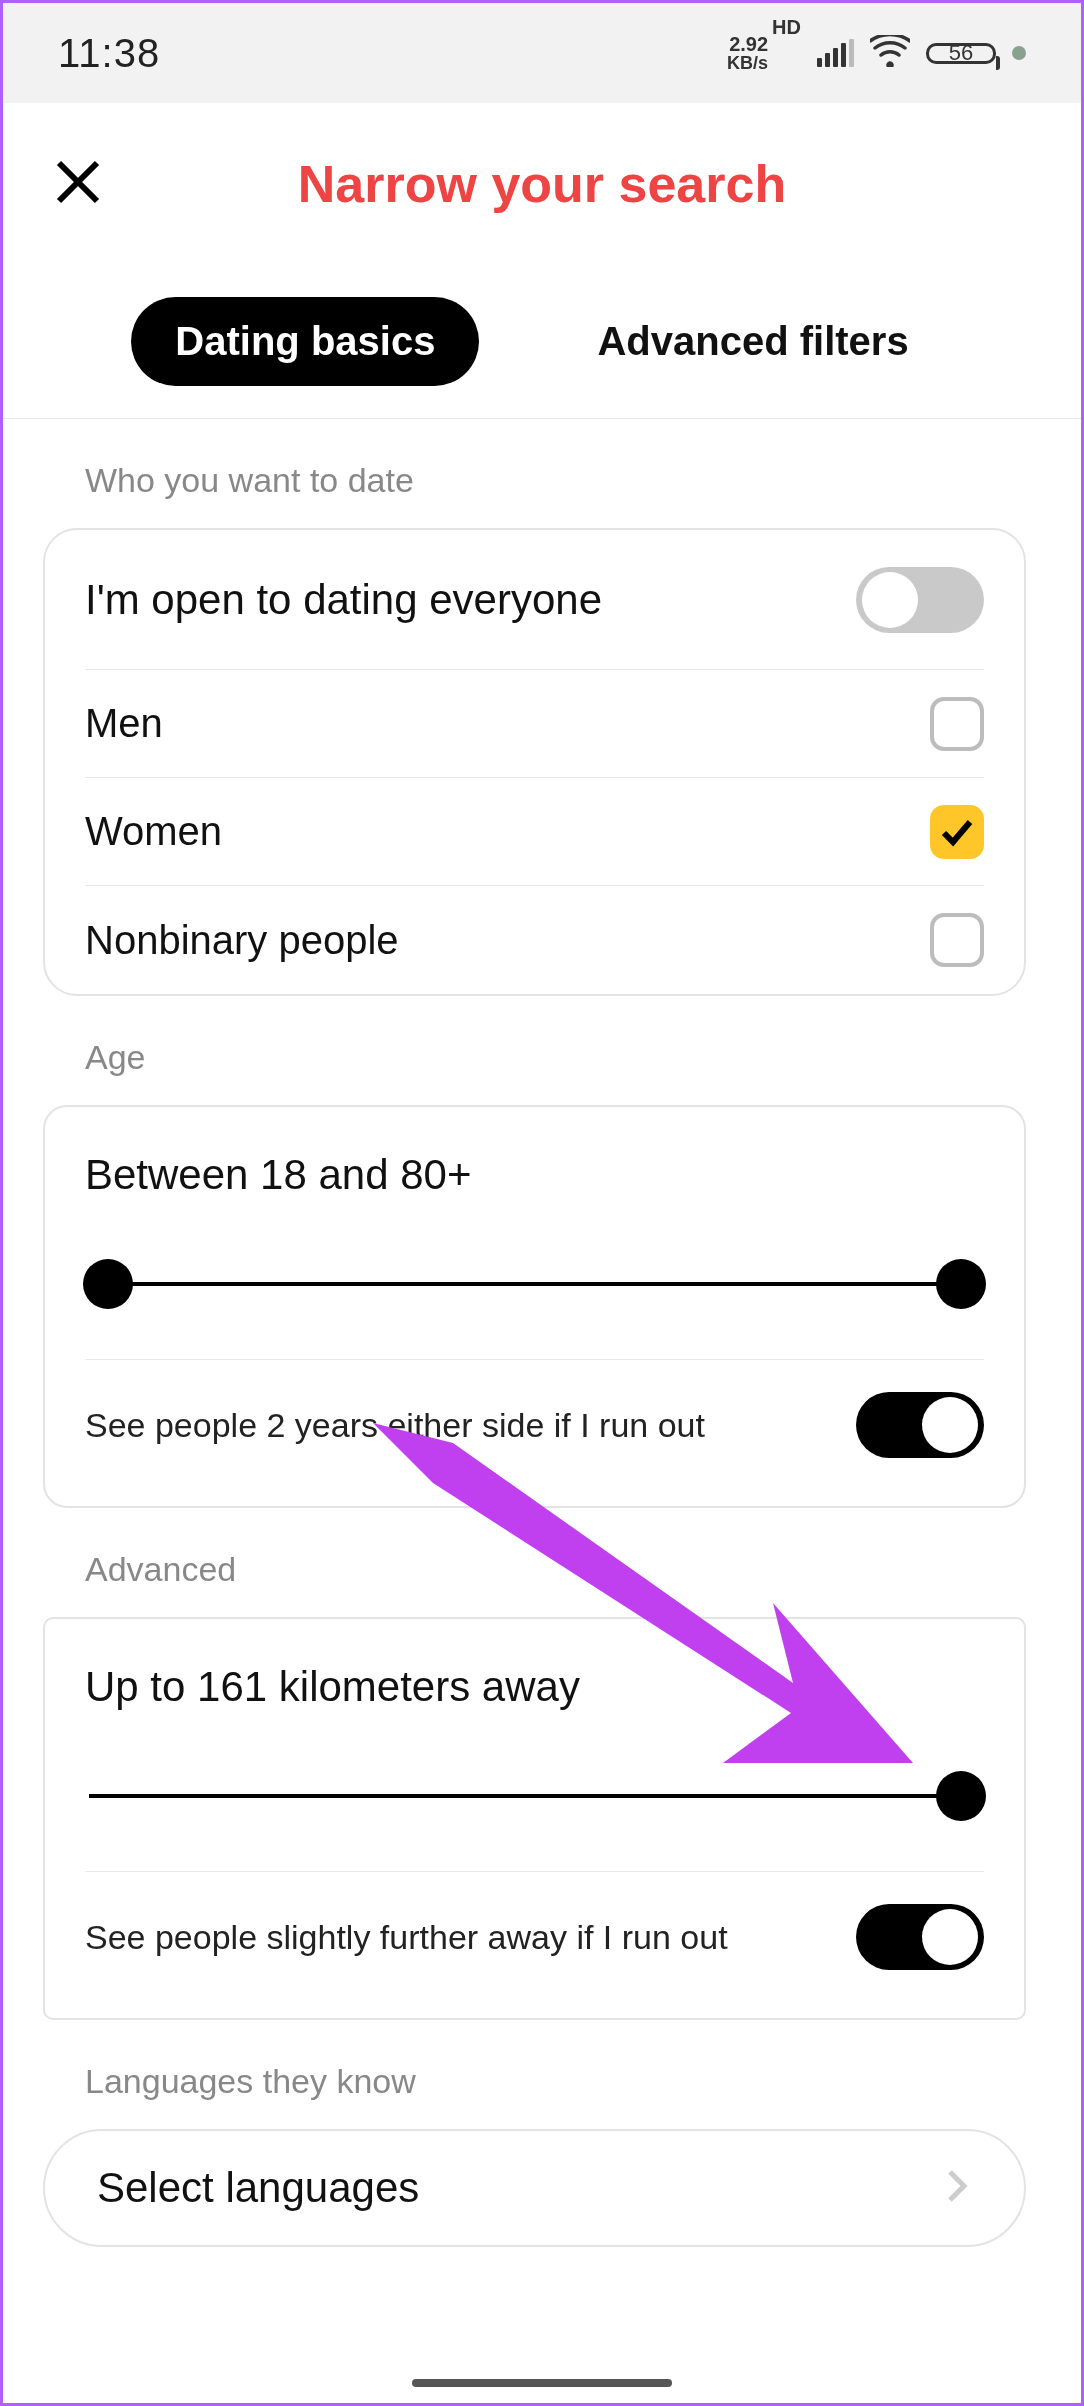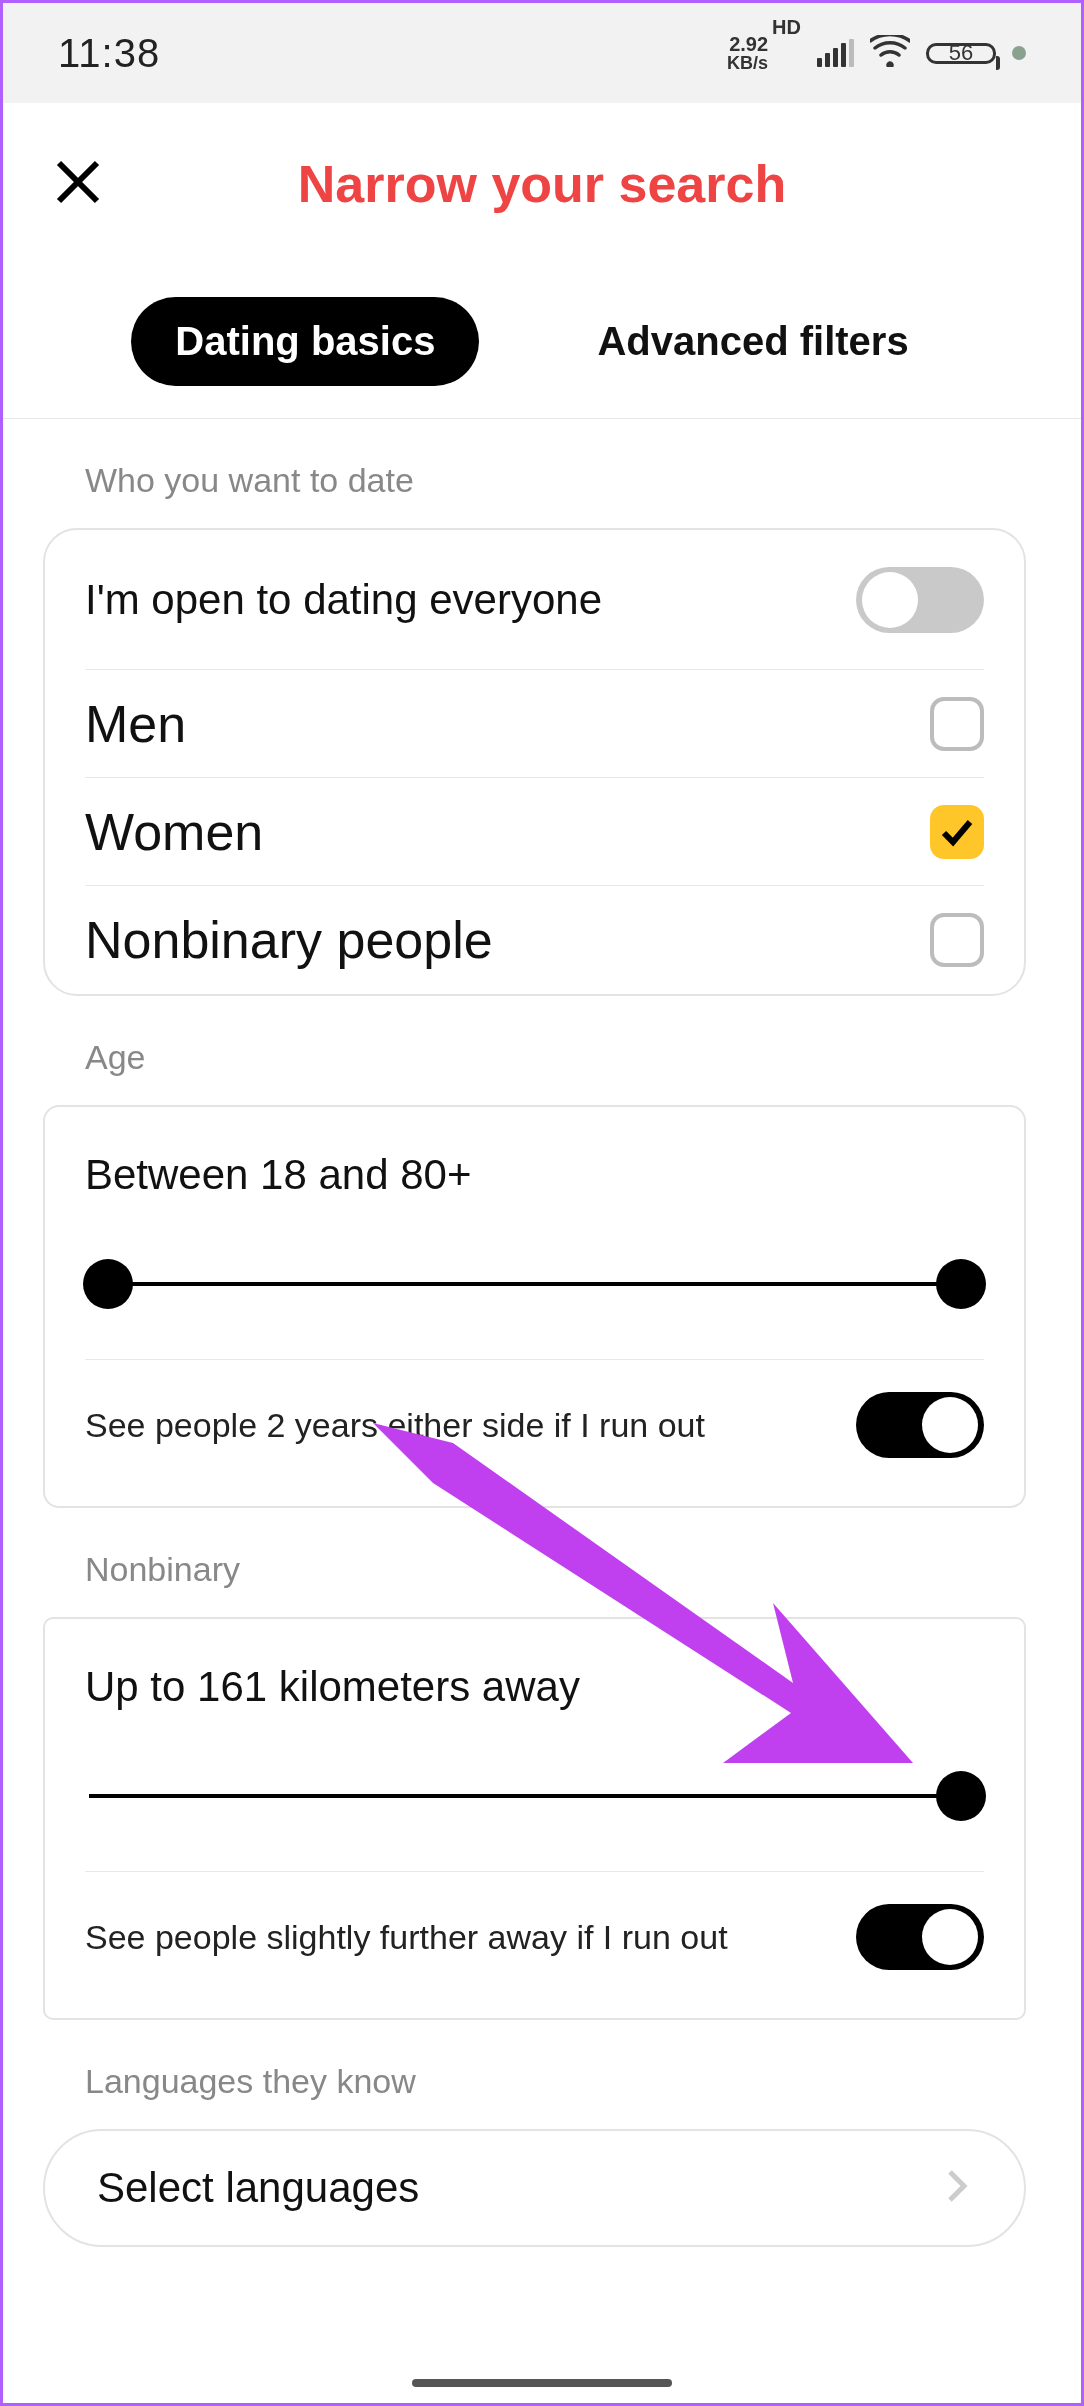--- a/index.html
+++ b/index.html
@@ -64,21 +64,21 @@
   }
   .card {
     border: 2px solid #e3e3e3; border-radius: 34px; background: #fff;
     padding: 0 40px;
   }
   .row {
     display: flex; align-items: center; justify-content: space-between;
     min-height: 108px; border-bottom: 1px solid #e8e8e8; text-align: center;
   }
   .row:last-child { border-bottom: none; }
-  .row .label { font-size: 52px; color: #111; }
+  .row .label { font-size: 40px; color: #111; }
   .row.tall { min-height: 140px; }
   .row.tall .label { font-size: 42px; }
 
   
   .toggle {
     width: 128px; height: 66px; border-radius: 40px; background: #c9c9c9;
     position: relative; flex: none;
   }
   .toggle .knob {
     width: 56px; height: 56px; border-radius: 50%; background: #fff;
@@ -90,21 +90,21 @@
   
   .checkbox {
     width: 54px; height: 54px; border: 4px solid #bcbcbc; border-radius: 14px;
     background: #fff; flex: none; display: flex; align-items: center; justify-content: center;
   }
   .checkbox.checked { background: #ffc629; border-color: #ffc629; }
   .checkbox svg { width: 36px; height: 36px; stroke: #000; stroke-width: 6; fill: none; display: none; }
   .checkbox.checked svg { display: block; }
 
   
-  .age-card { border: 2px solid #e3e3e3; border-radius: 16px; padding: 44px 40px 16px 40px; }
+  .age-card { border: 2px solid #e3e3e3; border-radius: 24px; padding: 44px 40px 16px 40px; }
   .age-title { font-size: 42px; color: #111; margin-bottom: 60px; }
   .range-slider {
     position: relative; height: 50px; margin: 20px 4px 50px 4px;
   }
   .range-track { position: absolute; left: 0; right: 0; top: 23px; height: 4px; background: #000; }
   .range-thumb {
     width: 50px; height: 50px; border-radius: 50%; background: #000;
     position: absolute; top: 0;
   }
   .thumb-left { left: -6px; }
@@ -231,21 +231,21 @@
         <div class="range-thumb thumb-right"></div>
       </div>
       <div class="subrow">
         <span class="sublabel">See people 2 years either side if I run out</span>
         <div class="toggle on">
             <div class="knob"></div>
           </div>
       </div>
     </div>
 
-    <div class="section-label">Nonbinary</div>
+    <div class="section-label">Advanced</div>
     <div class="dist-card">
       <div class="dist-title">Up to 161 kilometers away</div>
       <div class="single-slider">
         <div class="single-track"></div>
         <div class="single-thumb"></div>
       </div>
       <div class="subrow">
         <span class="sublabel">See people slightly further away if I run out</span>
         <div class="toggle on">
             <div class="knob"></div>

